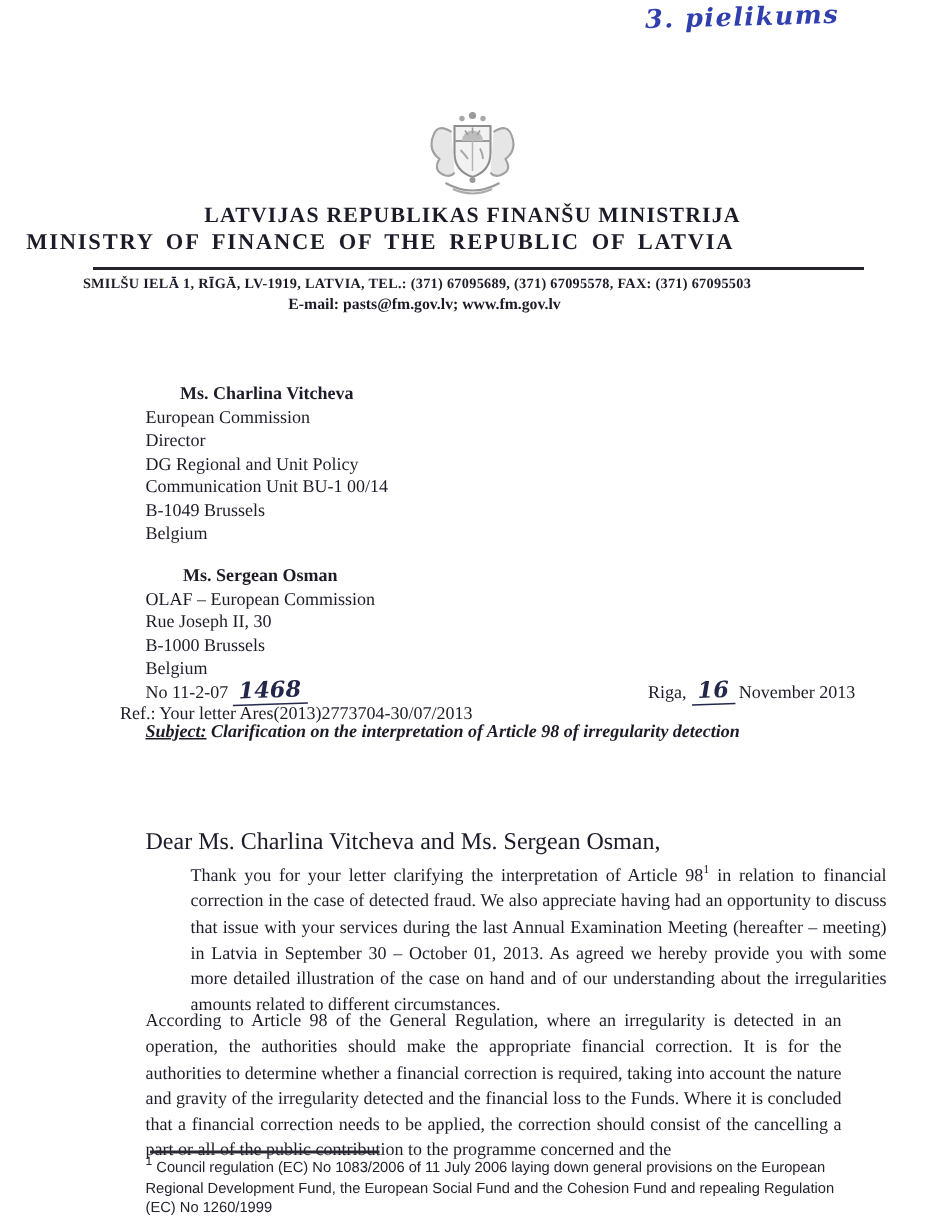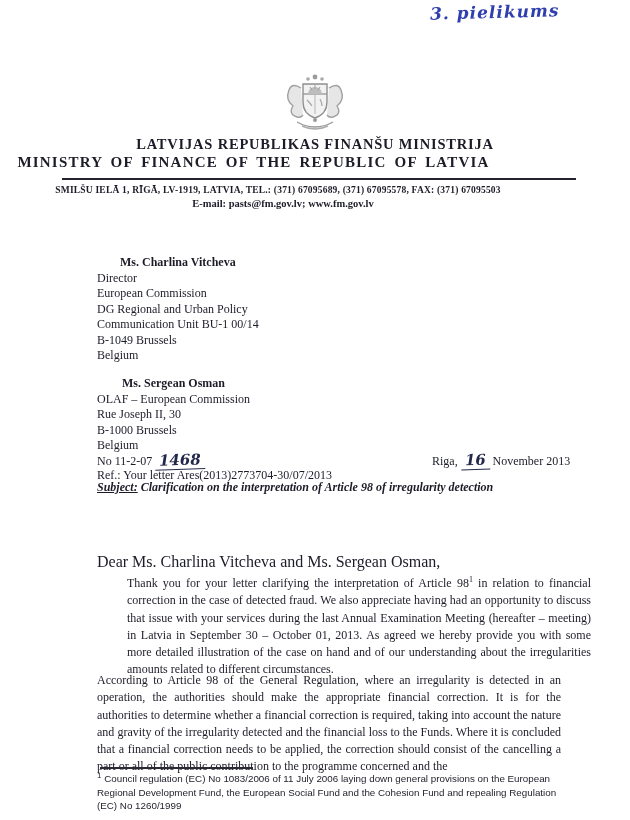--- a/index.html
+++ b/index.html
@@ -52,21 +52,21 @@
   .ref-no{white-space:nowrap;}
   .hand-ink{
     font-family:"DejaVu Serif", serif;
     font-style:italic;font-weight:bold;
     color:#23284a;font-size:15px;
     border-bottom:1.5px solid #23284a;
     padding:0 4px;
     display:inline-block;transform:rotate(-2deg);
   }
   .place-date{position:absolute;top:451px;left:432px;white-space:nowrap;font-size:12px;}
-  .ref-line{position:absolute;top:468px;left:97px;font-size:12px;}
+  .ref-line{position:absolute;top:468px;left:80px;font-size:12px;}
   
   .subject{position:absolute;top:480px;left:97px;width:463px;font-size:12px;font-weight:bold;font-style:italic;}
   .subject .label{text-decoration:underline;}
   
   .salutation{position:absolute;top:553px;left:97px;font-size:16px;}
   .para{
     position:absolute;left:97px;width:464px;
     font-size:12px;line-height:17.3px;text-align:justify;
   }
   .p1{top:575px;margin-left:30px;}
@@ -115,23 +115,23 @@
   </div>
 
   <div class="title-lv">LATVIJAS REPUBLIKAS FINANŠU MINISTRIJA</div>
   <div class="title-en">MINISTRY OF FINANCE OF THE REPUBLIC OF LATVIA</div>
   <div class="header-rule"></div>
   <div class="addr-line">SMILŠU IELĀ 1, RĪGĀ, LV-1919, LATVIA, TEL.: (371) 67095689, (371) 67095578, FAX: (371) 67095503</div>
   <div class="email-line">E-mail: pasts@fm.gov.lv; www.fm.gov.lv</div>
 
   <div class="recipient rec1">
     <div class="name">Ms. Charlina Vitcheva</div>
+    <div>European Commission</div>
     <div>Director</div>
-    <div>European Commission</div>
-    <div>DG Regional and Urban Policy</div>
+    <div>DG Regional and Unit Policy</div>
     <div>Communication Unit BU-1 00/14</div>
     <div>B-1049  Brussels</div>
     <div>Belgium</div>
   </div>
 
   <div class="recipient rec2">
     <div class="name">Ms. Sergean Osman</div>
     <div>OLAF – European Commission</div>
     <div>Rue Joseph II, 30</div>
     <div>B-1000 Brussels</div>

